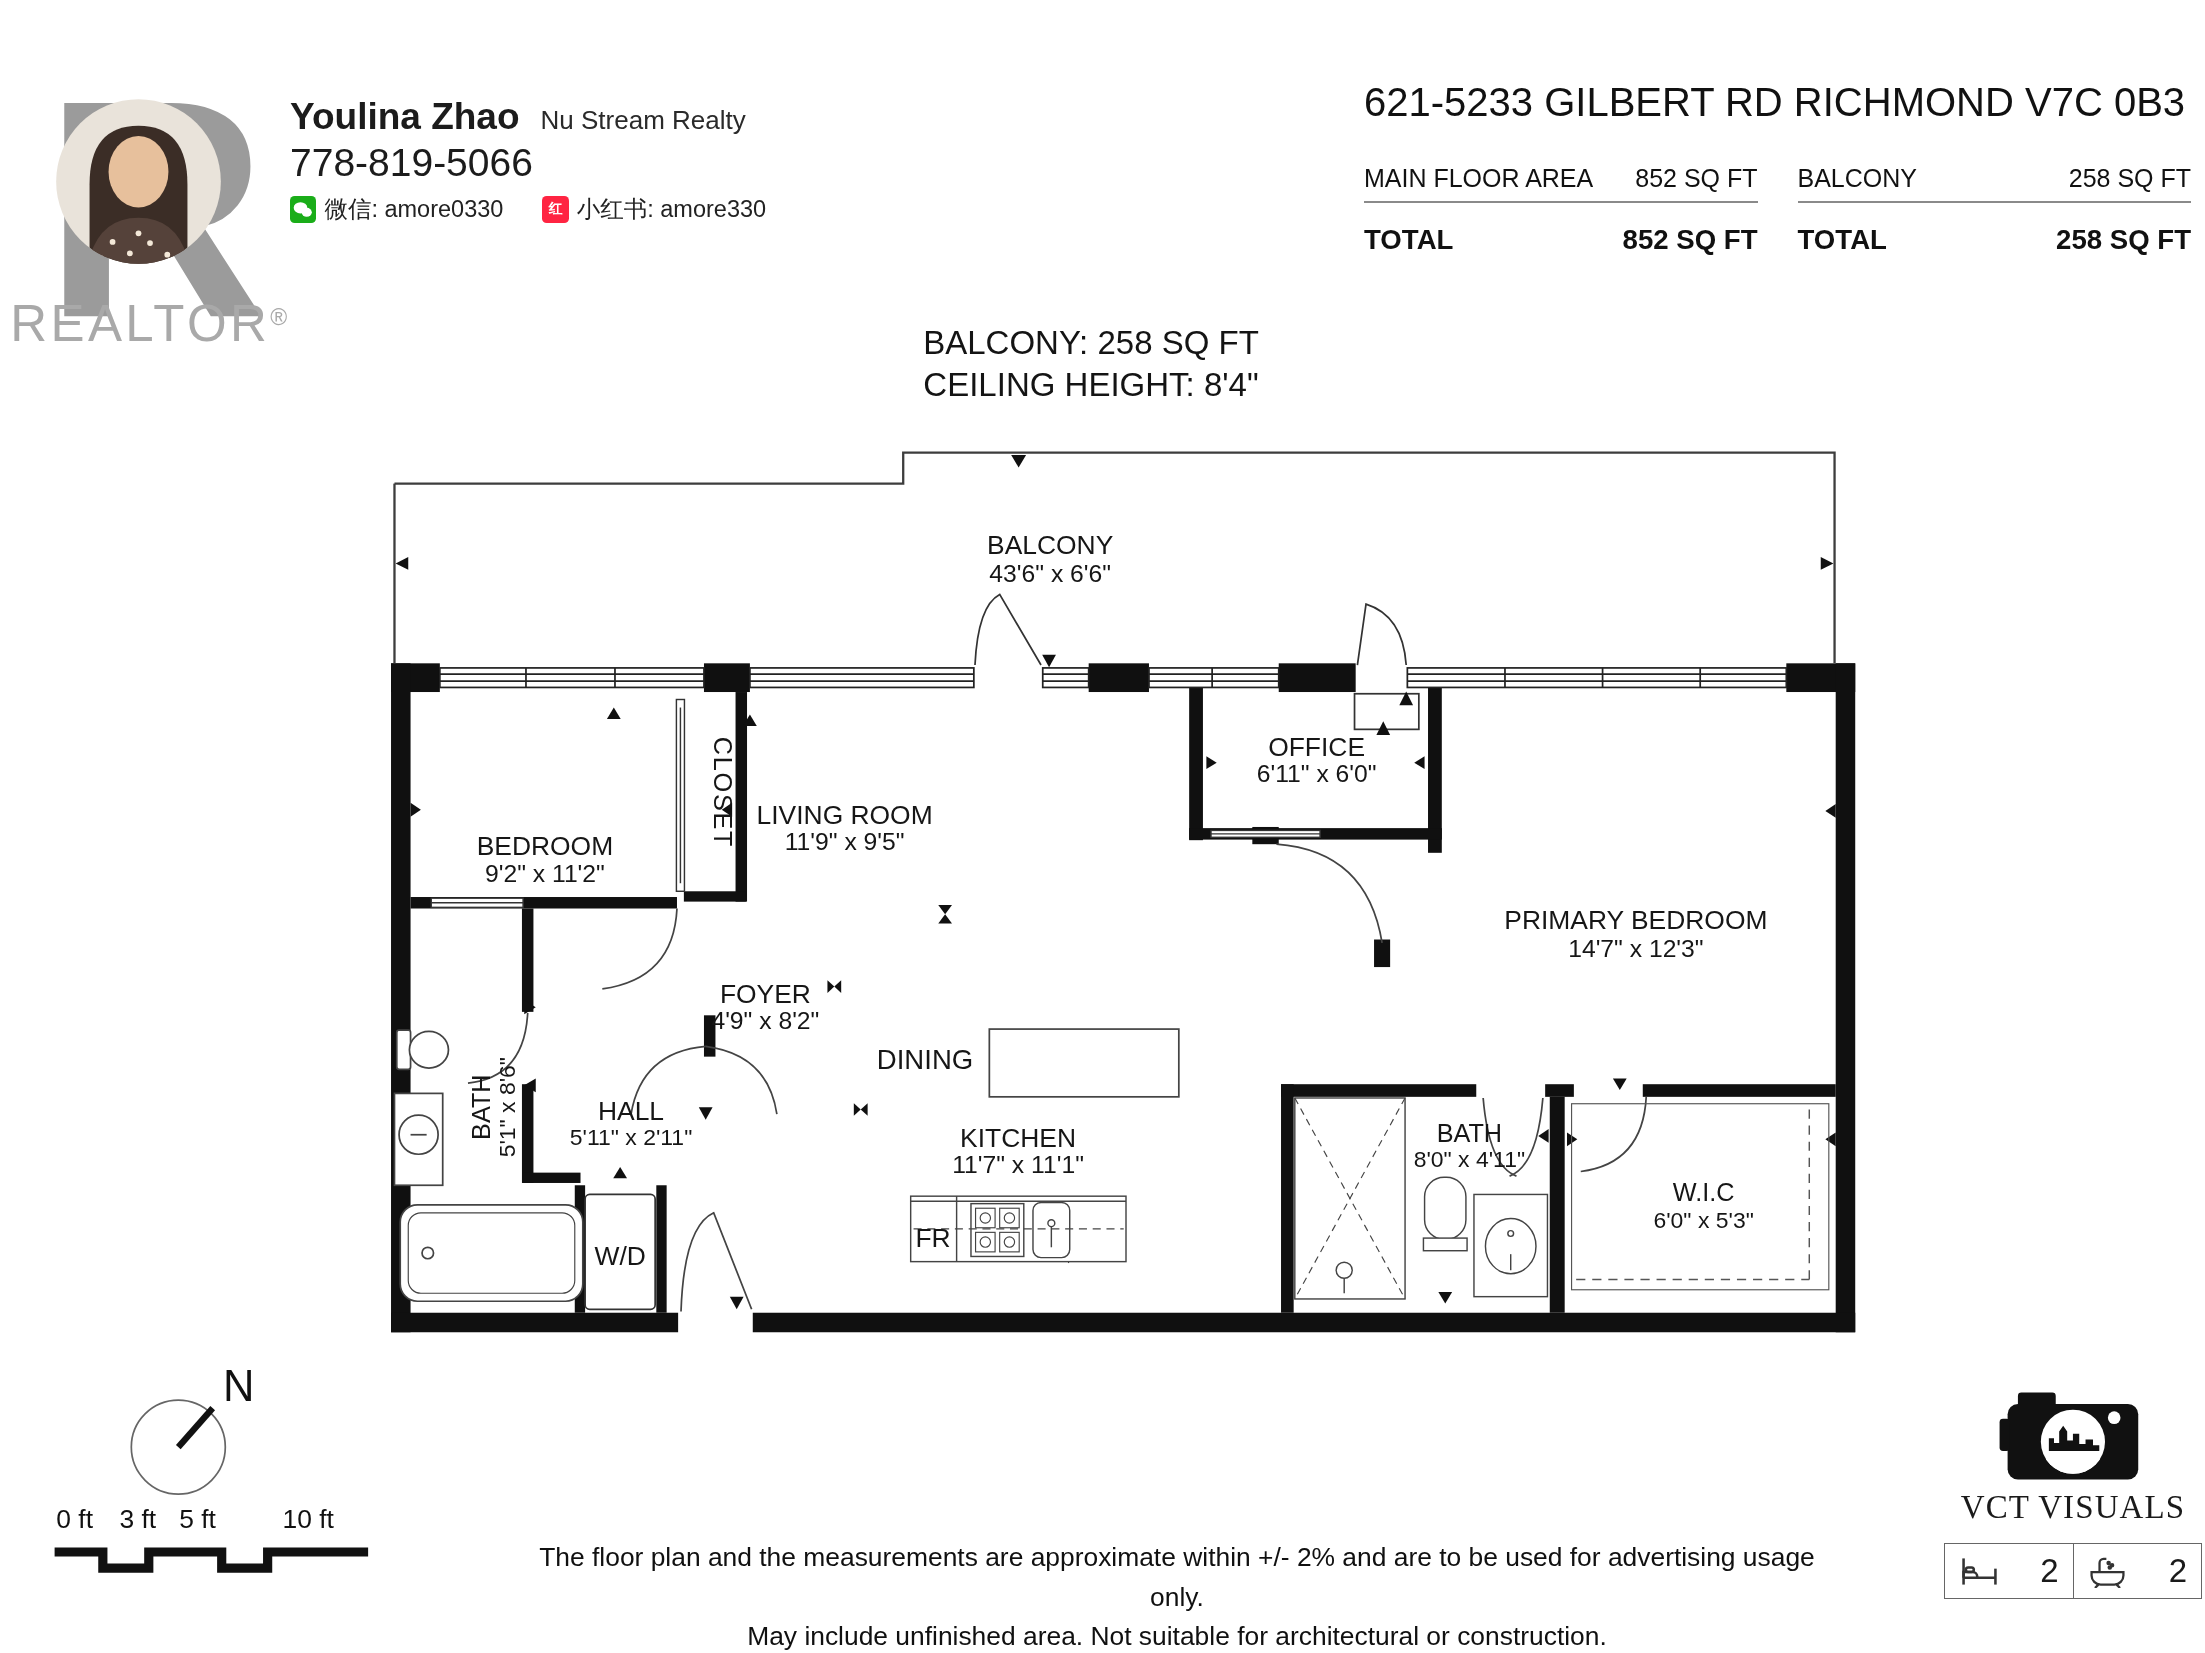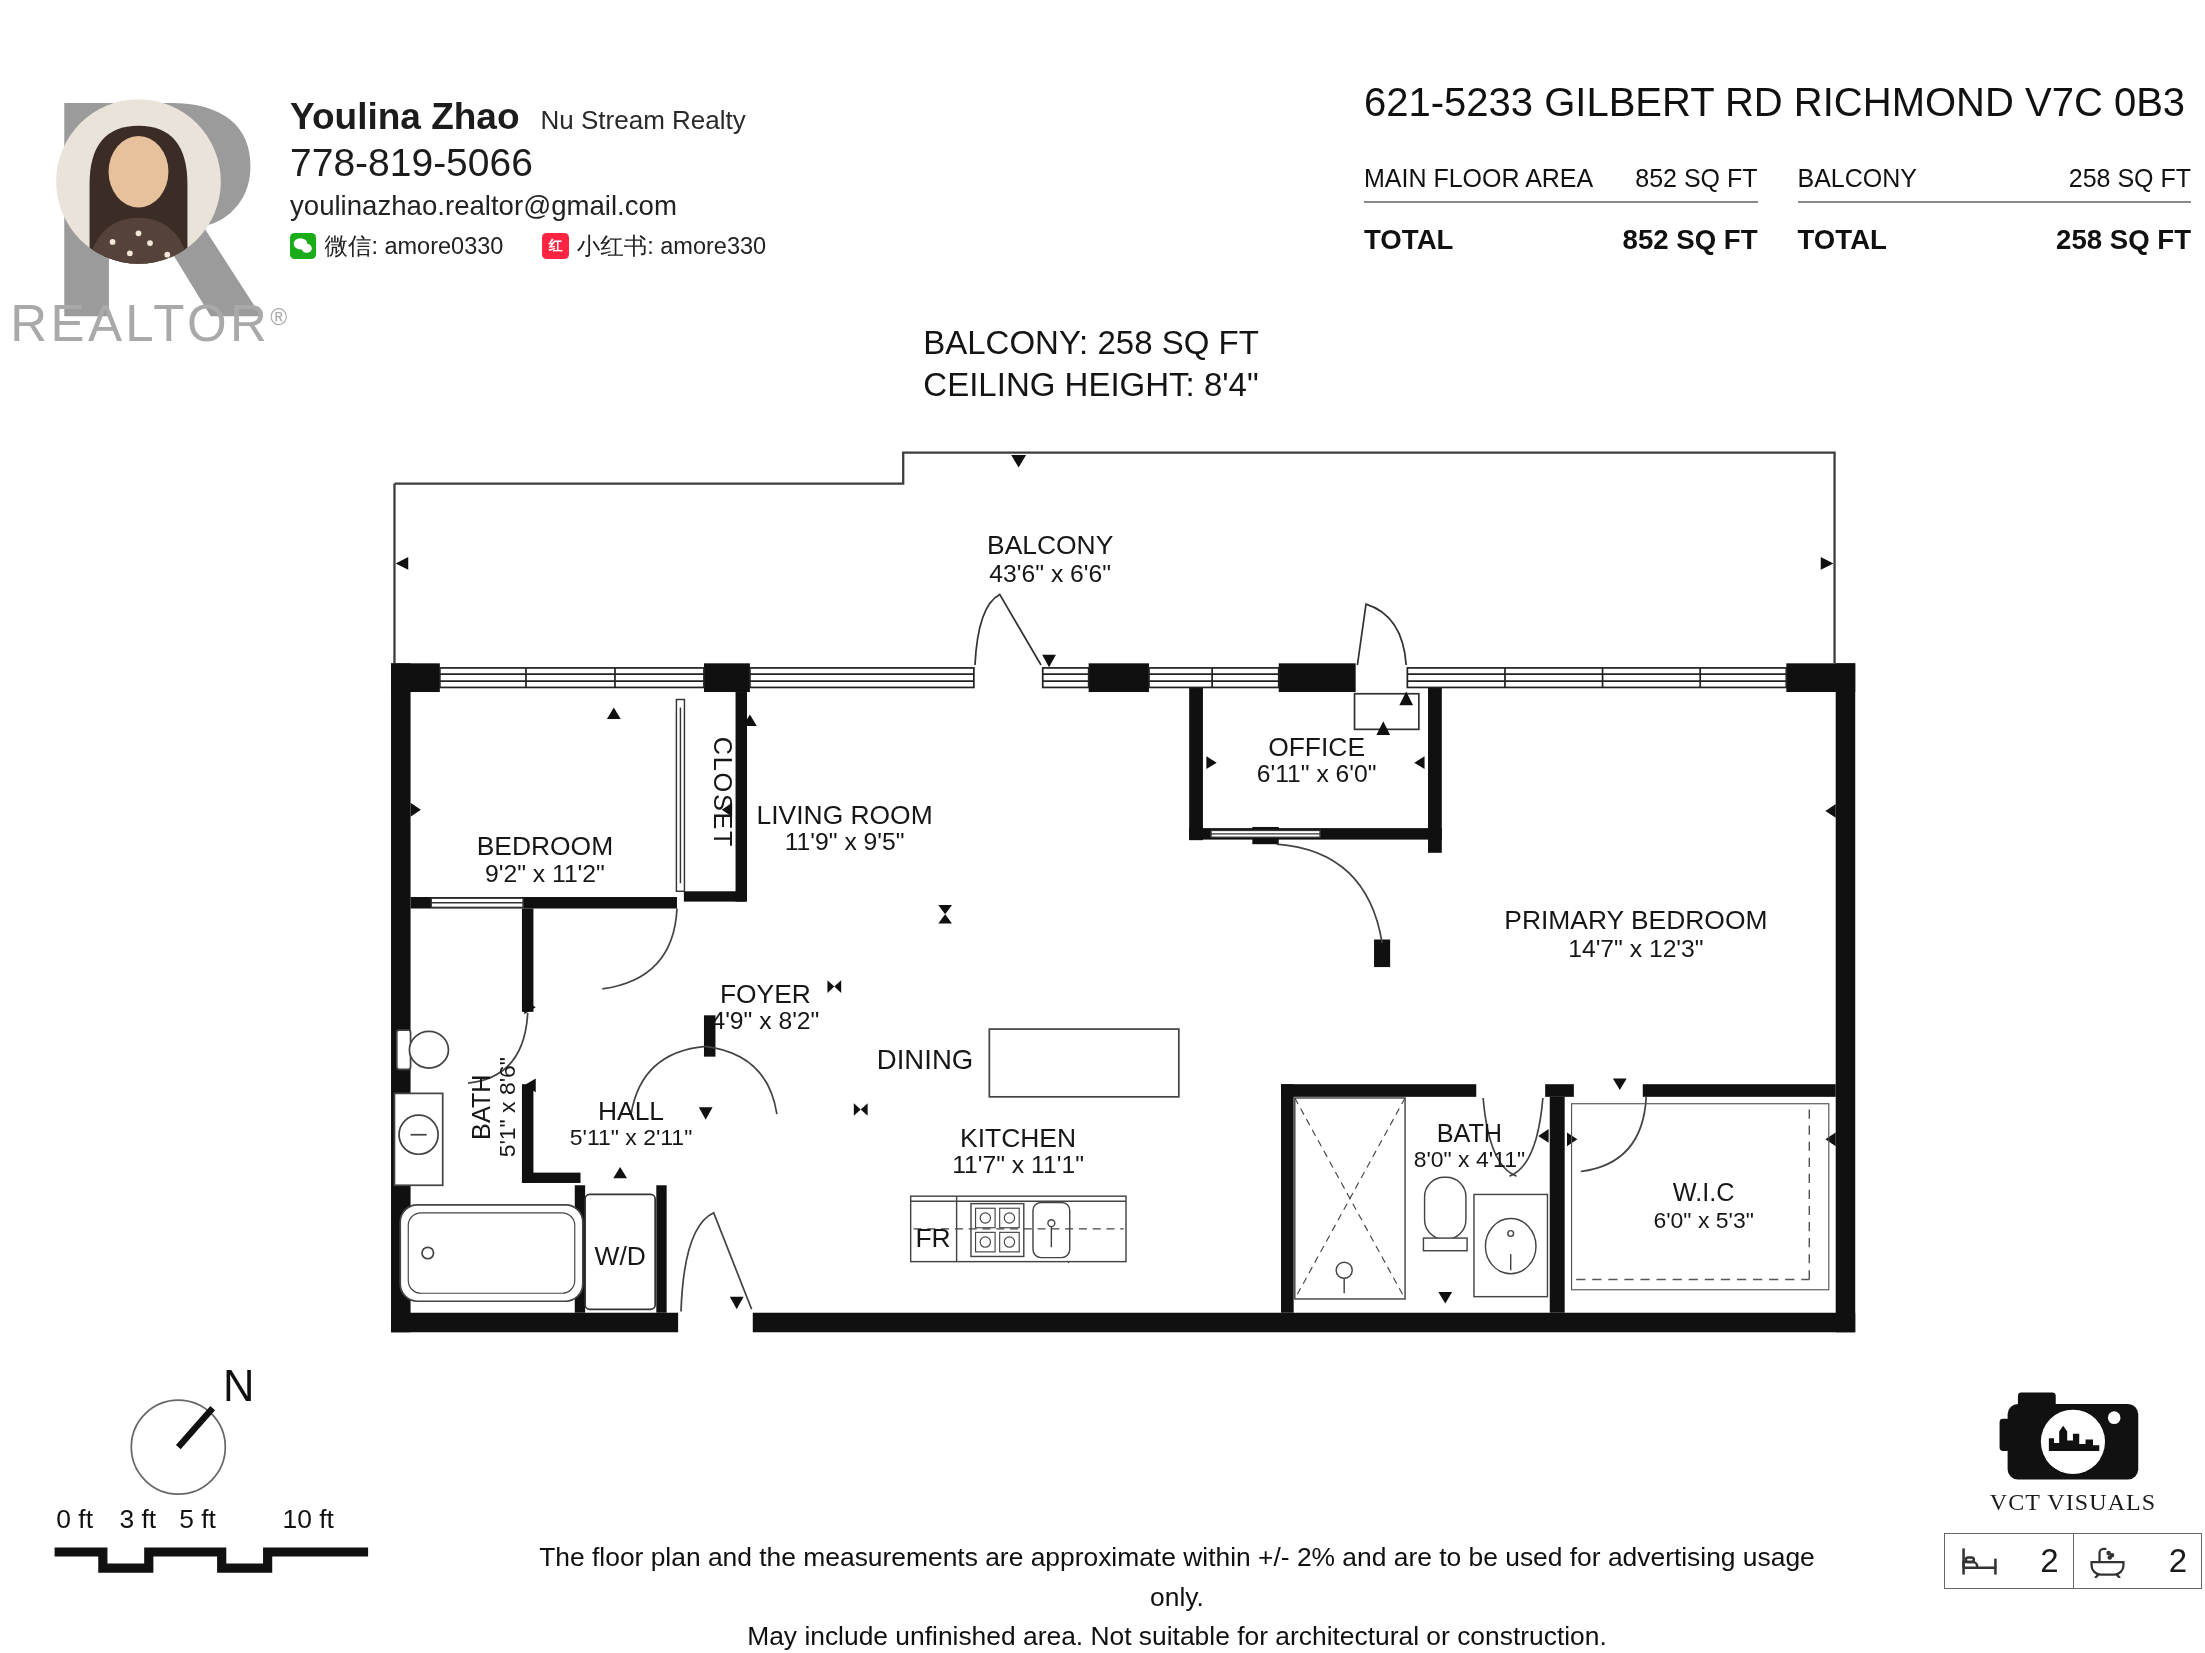--- a/index.html
+++ b/index.html
@@ -28,21 +28,21 @@
   .area-table{display:flex;gap:40px;margin-top:36px;}
   .area-col{width:396px;}
   .area-row{display:flex;justify-content:space-between;align-items:baseline;font-size:25px;padding:3.4px 0 8px 0;}
   .area-row.total{font-size:27.6px;font-weight:bold;border-top:2.9px solid #8a8a8a;padding-top:21px;}
   
   #summary{left:758px;top:322px;width:666px;text-align:center;font-size:33px;line-height:1.27;color:#141414;}
   
   #disclaimer{left:534px;top:1538px;width:1286px;text-align:center;font-size:26.4px;line-height:1.5;color:#101010;}
   
   #vct{left:1944px;top:1381px;width:258px;text-align:center;}
-  .vct-name{font-family:"Liberation Serif",serif;font-size:24px;letter-spacing:1.1px;color:#1a1a1a;margin-top:2.3px;white-space:nowrap;}
+  .vct-name{font-family:"Liberation Serif",serif;font-size:33px;letter-spacing:1.1px;color:#1a1a1a;margin-top:2.3px;white-space:nowrap;}
   .bb-table{display:flex;border:1.7px solid #666;margin-top:17px;background:#fff;}
   .bb-cell{display:flex;align-items:center;justify-content:space-between;padding:8px 13.8px;width:50%;}
   .bb-cell+.bb-cell{border-left:1.7px solid #666;}
   .bb-num{font-size:33px;color:#1a1a1a;}
   svg text{font-family:"Liberation Sans",sans-serif;}
 </style>
 </head>
 <body>
 
 <div id="canvas">
@@ -73,21 +73,20 @@
   </svg>
   <div id="realtor-word" class="abs">
     <span>REALTOR</span><span class="sup">®</span>
   </div>
   <div id="agent-text" class="abs">
     <div class="agent-name-row">
       <span class="agent-name">Youlina Zhao</span>
       <span class="agent-brokerage">Nu Stream Realty</span>
     </div>
     <div class="agent-phone">778-819-5066</div>
-    <div class="agent-email">youlinazhao.realtor@gmail.com</div>
     <div class="agent-social">
       <span class="chip wechat">
         <svg width="19.5" height="17" viewBox="0 0 34 30">
             <ellipse cx="13" cy="12" rx="12" ry="10" fill="#fff"></ellipse>
             <ellipse cx="24" cy="20" rx="9" ry="8" fill="#fff"></ellipse>
           </svg>
       </span>
       <span>微信: amore0330</span>
       <span class="social-gap"></span>
       <span class="chip xhs">

